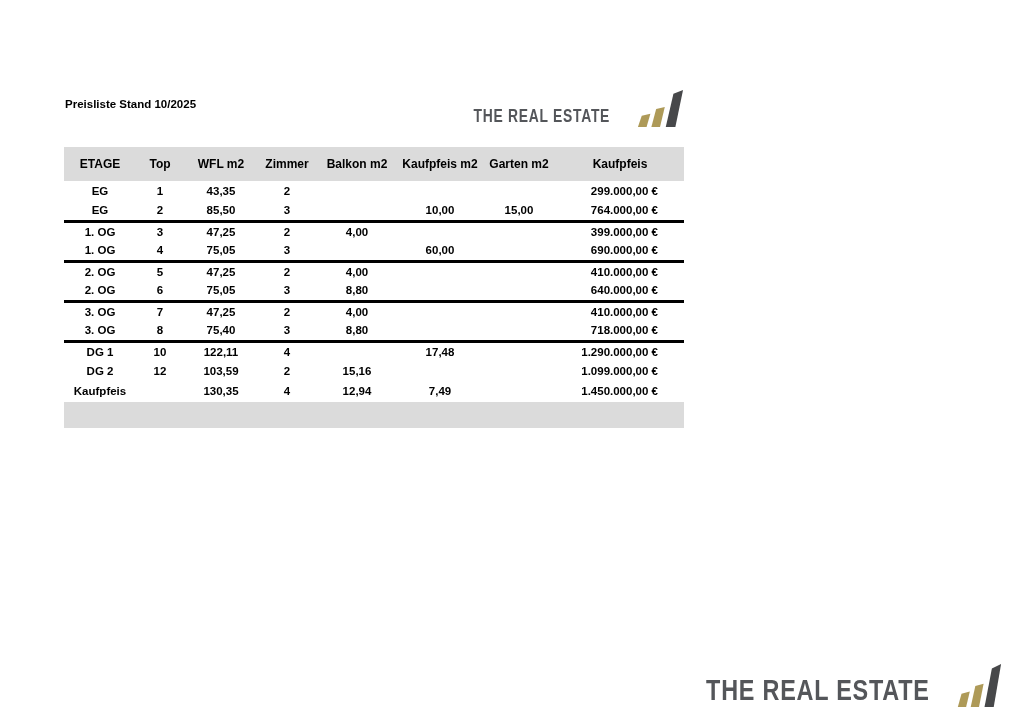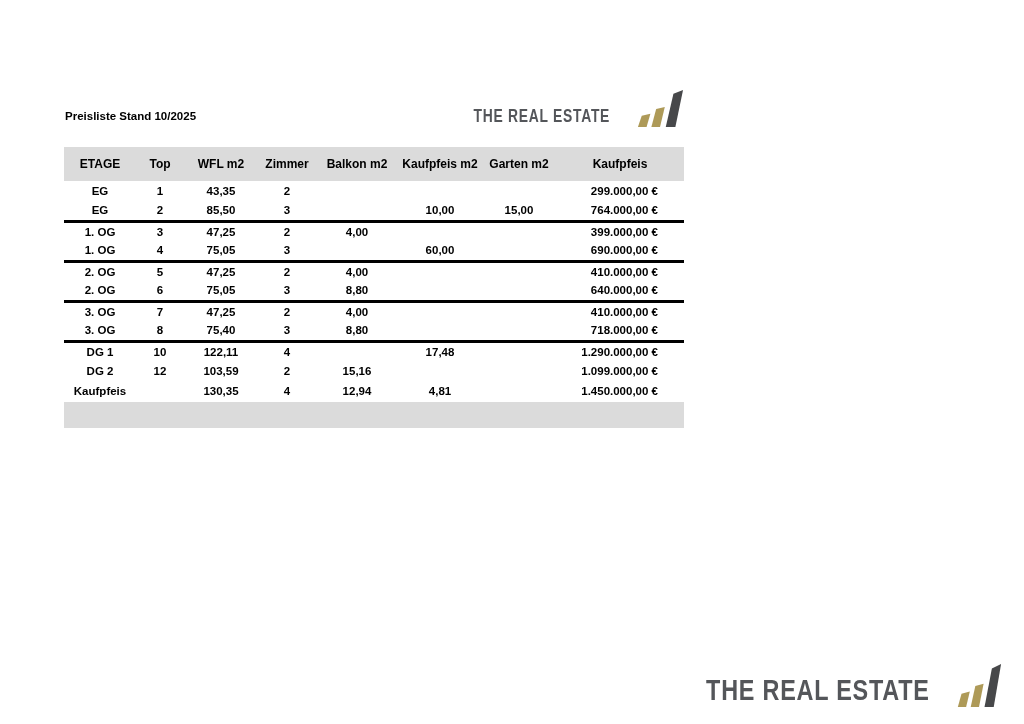--- a/index.html
+++ b/index.html
@@ -9,21 +9,21 @@
     background:#ffffff;
     font-family:"Liberation Sans", sans-serif;
     color:#000;
     overflow:hidden;
   }
   .title{
     position:absolute;left:65px;top:87px;
     font-size:15px;font-weight:bold;letter-spacing:0.2px;
   }
   .subtitle{
-    position:absolute;left:65px;top:110px;
+    position:absolute;left:65px;top:98px;
     font-size:11.5px;font-weight:bold;
   }
   .logo{
     position:absolute;
     display:flex;align-items:flex-end;gap:20px;
   }
   .logo-top{right:340px;top:90px;}
   .logo-footer{right:22px;bottom:16px;}
   .logo-text{
     display:inline-block;
@@ -206,21 +206,21 @@
             <td></td>
             <td></td>
             <td>1.099.000,00 €</td>
           </tr>
           <tr>
             <td>Kaufpfeis</td>
             <td></td>
             <td>130,35</td>
             <td>4</td>
             <td>12,94</td>
-            <td>4,81</td>
+            <td>7,49</td>
             <td></td>
             <td>1.450.000,00 €</td>
           </tr>
         </tbody>
     </table>
     <div class="table-footer-bar" style="background: rgb(219, 219, 219);"></div>
   </div>
 
   <div class="logo logo-footer">
     <span class="logo-text" style="color: rgb(84, 86, 90);">THE REAL ESTATE</span>

